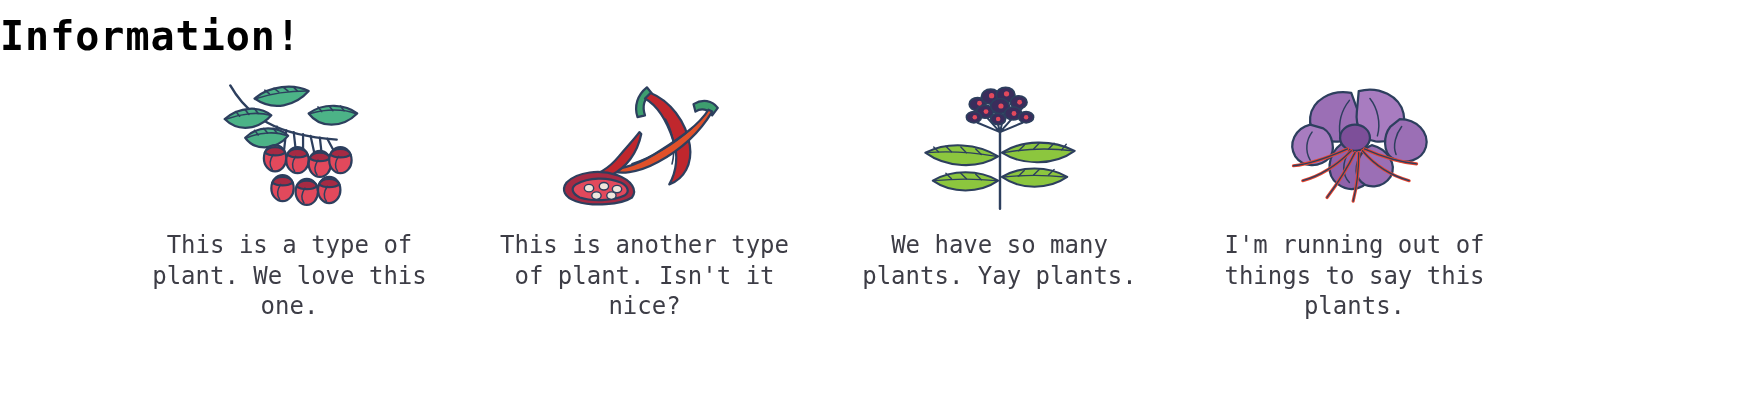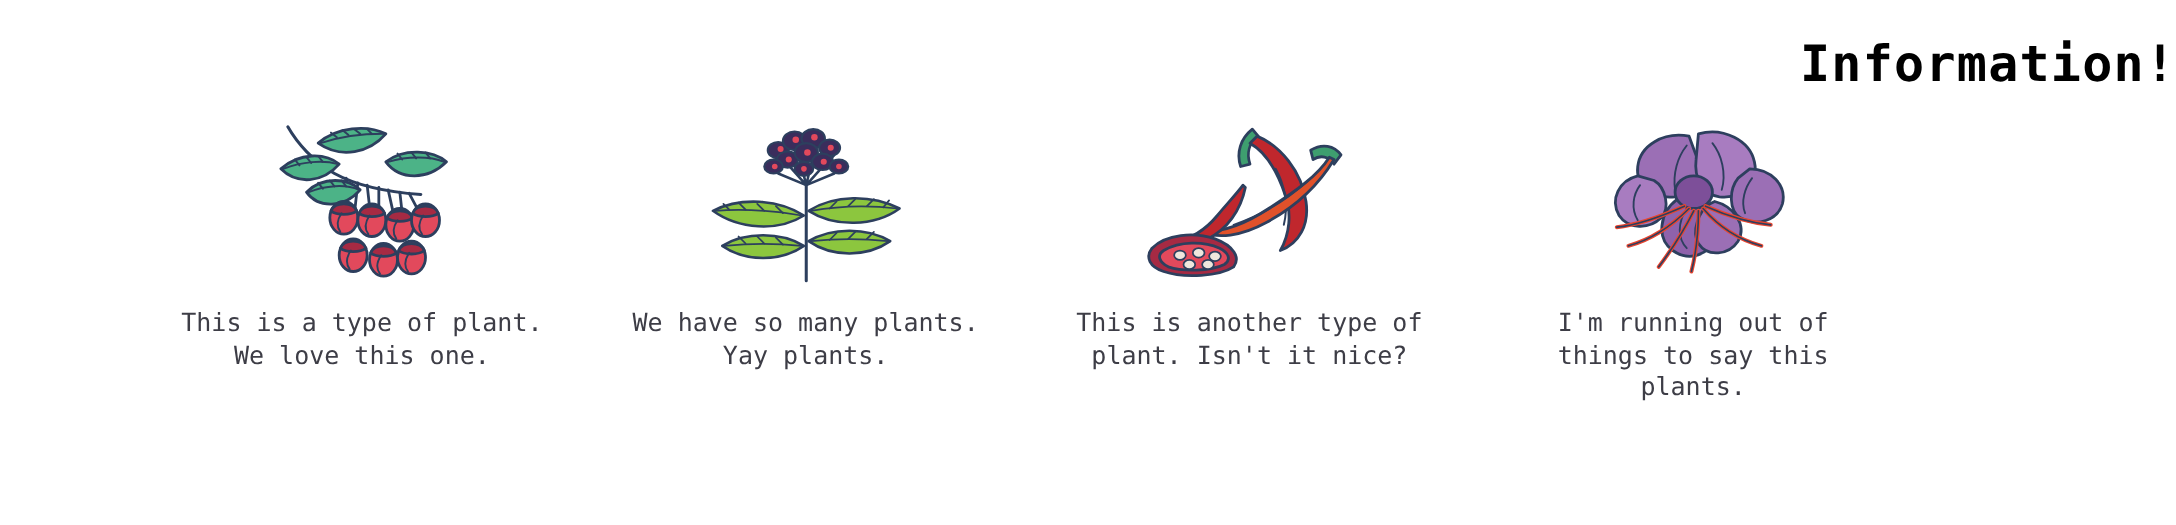--- a/index.html
+++ b/index.html
@@ -17,28 +17,28 @@
 
   .page {
     width: 1741px;
     height: 420px;
     position: relative;
     background: #ffffff;
     box-sizing: border-box;
   }
 
   .page-title {
-    text-align: right;
+    text-align: left;
     font-family: "DejaVu Sans Mono", "Liberation Mono", monospace;
     font-weight: bold;
     font-size: 40px;
     letter-spacing: 1px;
     color: #000000;
     margin: 0;
-    padding-top: 28px;
+    padding-top: 12px;
     line-height: 1.2;
   }
 
   .cards-row {
     display: flex;
     flex-direction: row;
     justify-content: flex-start;
     align-items: flex-start;
     padding-left: 112px;
     padding-top: 18px;
@@ -65,21 +65,21 @@
     width: 100%;
     height: 100%;
     overflow: visible;
   }
 
   .card-caption {
     margin-top: 12px;
     width: 300px;
     text-align: center;
     font-family: "DejaVu Sans Mono", "Liberation Mono", monospace;
-    font-size: 20px;
+    font-size: 24px;
     line-height: 1.28;
     color: #3d3d46;
     white-space: pre-wrap;
     word-break: normal;
   }
 </style>
 </head>
 <body>
 
 <div class="page">
@@ -147,20 +147,60 @@
               <path d="M116 118 C112 124 112 130 115 134" stroke-width="1.6"></path>
 
               <ellipse cx="142" cy="120" rx="12" ry="14" fill="#e2495c"></ellipse>
               <path d="M131 114 C134 106 150 106 153 114 C148 118 136 118 131 114 Z" fill="#a62a43"></path>
               <path d="M140 116 C136 122 136 128 139 132" stroke-width="1.6"></path>
             </g>
           </g>
         </svg>
       </div>
       <div class="card-caption">This is a type of plant. We love this one.</div>
+    </div>
+
+    <div class="card">
+      <div class="card-figure">
+        <svg viewBox="0 0 200 150" xmlns="http://www.w3.org/2000/svg">
+          <g stroke="#2d3f5e" stroke-width="2.4" stroke-linecap="round" stroke-linejoin="round">
+
+            <g fill="none" stroke-width="2.6">
+              <path d="M104 14 C96 22 94 32 98 40" stroke="#2d3f5e"></path>
+            </g>
+            <path d="M102 10 C92 18 88 30 92 42 L100 40 C97 31 99 22 107 16 Z" fill="#3e9e6f"></path>
+            <path d="M152 28 C162 22 172 24 178 32 L172 40 C168 33 160 32 154 36 Z" fill="#3e9e6f"></path>
+
+            <path d="M106 16 C126 24 144 46 148 72 C151 92 142 108 126 114
+                     C134 100 136 82 130 66 C124 48 114 30 100 22 Z" fill="#c0272d"></path>
+            <path d="M122 44 C130 58 133 76 129 92" fill="none" stroke-width="1.7"></path>
+
+            <path d="M172 36 C160 56 140 76 114 90 C92 102 72 104 60 98
+                     C78 98 98 90 116 78 C138 64 158 50 168 34 Z" fill="#e0512a"></path>
+            <path d="M150 54 C132 70 110 84 86 92" fill="none" stroke-width="1.7"></path>
+
+            <path d="M96 60 C92 80 80 96 64 104 C52 110 42 110 36 106
+                     C50 104 62 96 72 84 C82 72 88 66 94 58 Z" fill="#c0272d"></path>
+
+            <path d="M16 112 C28 100 52 98 70 104 C86 110 92 120 86 128
+                     C74 136 44 138 26 132 C14 128 10 120 16 112 Z" fill="#a62a43"></path>
+            <path d="M26 114 C40 106 60 106 74 112 C82 116 84 122 78 126
+                     C66 132 42 132 30 128 C22 124 20 118 26 114 Z" fill="#e2495c"></path>
+
+            <g fill="#efe6dd" stroke-width="1.5">
+              <ellipse cx="40" cy="118" rx="5" ry="4"></ellipse>
+              <ellipse cx="56" cy="116" rx="5" ry="4"></ellipse>
+              <ellipse cx="70" cy="119" rx="5" ry="4"></ellipse>
+              <ellipse cx="48" cy="126" rx="5" ry="4"></ellipse>
+              <ellipse cx="64" cy="126" rx="5" ry="4"></ellipse>
+            </g>
+          </g>
+        </svg>
+      </div>
+      <div class="card-caption">This is another type of plant. Isn't it nice?</div>
     </div>
 
     <div class="card">
       <div class="card-figure">
         <svg viewBox="0 0 200 150" xmlns="http://www.w3.org/2000/svg">
           <g stroke="#2d3f5e" stroke-width="2.2" stroke-linecap="round" stroke-linejoin="round" fill="none">
 
             <path d="M100 140 C100 114 100 86 100 58" stroke-width="2.6"></path>
 
             <path d="M100 58 L84 40 M100 58 L94 34 M100 58 L106 32 M100 58 L116 40
@@ -217,60 +257,20 @@
         </svg>
       </div>
       <div class="card-caption">We have so many plants. Yay plants.</div>
     </div>
 
     <div class="card">
       <div class="card-figure">
         <svg viewBox="0 0 200 150" xmlns="http://www.w3.org/2000/svg">
           <g stroke="#2d3f5e" stroke-width="2.4" stroke-linecap="round" stroke-linejoin="round">
 
-            <g fill="none" stroke-width="2.6">
-              <path d="M104 14 C96 22 94 32 98 40" stroke="#2d3f5e"></path>
-            </g>
-            <path d="M102 10 C92 18 88 30 92 42 L100 40 C97 31 99 22 107 16 Z" fill="#3e9e6f"></path>
-            <path d="M152 28 C162 22 172 24 178 32 L172 40 C168 33 160 32 154 36 Z" fill="#3e9e6f"></path>
-
-            <path d="M106 16 C126 24 144 46 148 72 C151 92 142 108 126 114
-                     C134 100 136 82 130 66 C124 48 114 30 100 22 Z" fill="#c0272d"></path>
-            <path d="M122 44 C130 58 133 76 129 92" fill="none" stroke-width="1.7"></path>
-
-            <path d="M172 36 C160 56 140 76 114 90 C92 102 72 104 60 98
-                     C78 98 98 90 116 78 C138 64 158 50 168 34 Z" fill="#e0512a"></path>
-            <path d="M150 54 C132 70 110 84 86 92" fill="none" stroke-width="1.7"></path>
-
-            <path d="M96 60 C92 80 80 96 64 104 C52 110 42 110 36 106
-                     C50 104 62 96 72 84 C82 72 88 66 94 58 Z" fill="#c0272d"></path>
-
-            <path d="M16 112 C28 100 52 98 70 104 C86 110 92 120 86 128
-                     C74 136 44 138 26 132 C14 128 10 120 16 112 Z" fill="#a62a43"></path>
-            <path d="M26 114 C40 106 60 106 74 112 C82 116 84 122 78 126
-                     C66 132 42 132 30 128 C22 124 20 118 26 114 Z" fill="#e2495c"></path>
-
-            <g fill="#efe6dd" stroke-width="1.5">
-              <ellipse cx="40" cy="118" rx="5" ry="4"></ellipse>
-              <ellipse cx="56" cy="116" rx="5" ry="4"></ellipse>
-              <ellipse cx="70" cy="119" rx="5" ry="4"></ellipse>
-              <ellipse cx="48" cy="126" rx="5" ry="4"></ellipse>
-              <ellipse cx="64" cy="126" rx="5" ry="4"></ellipse>
-            </g>
-          </g>
-        </svg>
-      </div>
-      <div class="card-caption">This is another type of plant. Isn't it nice?</div>
-    </div>
-
-    <div class="card">
-      <div class="card-figure">
-        <svg viewBox="0 0 200 150" xmlns="http://www.w3.org/2000/svg">
-          <g stroke="#2d3f5e" stroke-width="2.4" stroke-linecap="round" stroke-linejoin="round">
-
             <path d="M96 16 C74 12 54 24 52 42 C50 58 64 70 84 68 C98 66 106 54 104 38 Z" fill="#9b6fb5"></path>
             <path d="M104 14 C126 8 148 20 152 38 C156 56 142 70 122 68 C108 66 100 52 102 36 Z" fill="#a87cc0"></path>
             <path d="M148 44 C166 44 180 58 176 74 C172 88 154 94 140 86 C130 80 130 62 138 52 Z" fill="#9b6fb5"></path>
             <path d="M52 50 C36 54 28 70 36 84 C44 96 62 96 72 86 C80 78 76 60 66 54 Z" fill="#a87cc0"></path>
             <path d="M86 70 C70 82 68 104 82 114 C96 124 114 118 118 102 C121 90 110 76 98 72 Z" fill="#8f62ab"></path>
             <path d="M118 72 C134 76 146 92 138 106 C130 118 112 120 104 108 C98 98 104 80 114 74 Z" fill="#9b6fb5"></path>
 
             <g fill="none" stroke-width="1.6">
               <path d="M94 24 C86 34 82 48 84 62"></path>
               <path d="M116 22 C124 32 128 48 124 62"></path>

